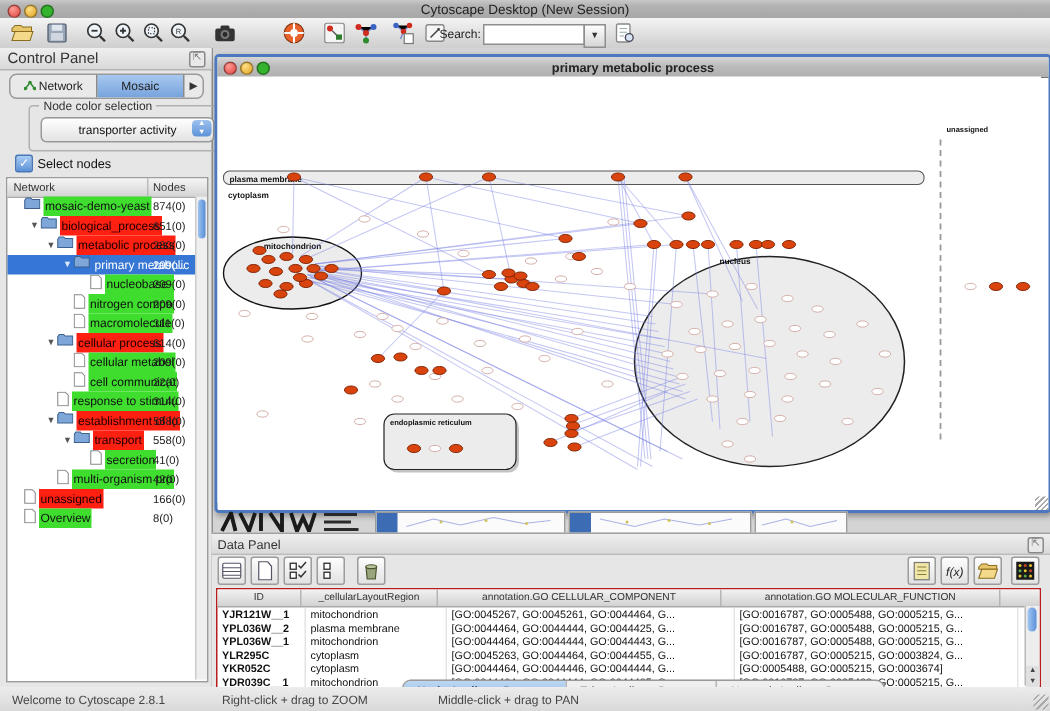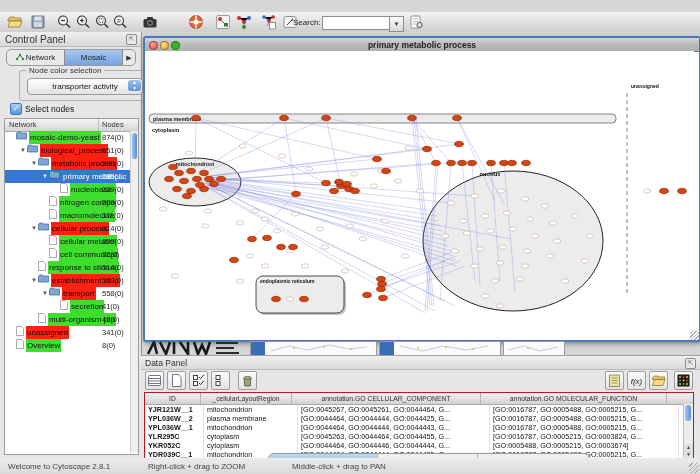--- a/index.html
+++ b/index.html
@@ -119,20 +119,26 @@
   .statusbar span{position:absolute;top:4px;font-size:8px;color:#444;}
   .sgrip{position:absolute;right:1px;bottom:1px;width:10px;height:10px;
     background:repeating-linear-gradient(135deg,transparent 0,transparent 2px,#aaa 2px,#aaa 3px);}
   svg text{font-family:"Liberation Sans","DejaVu Sans",sans-serif;}
 </style>
 </head>
 <body>
 
 <div class="app">
 
+  <div class="titlebar">
+    <div class="tl r" style="left:5px"></div>
+    <div class="tl y" style="left:16px"></div>
+    <div class="tl g" style="left:27px"></div>
+    <div class="title">Cytoscape Desktop (New Session)</div>
+  </div>
 
   <div class="toolbar">
     <span class="tbico" style="left:7px">
         <svg viewBox="0 0 16 16">
           <path d="M1 5l2-2h4l1 1h6v3H1z" fill="#e8c46a" stroke="#8a6d1d" stroke-width=".7"></path>
           <path d="M1 13 L3 7h12l-2 6z" fill="#f4d98b" stroke="#8a6d1d" stroke-width=".7"></path>
         </svg>
       </span>
     <span class="tbico" style="left:30px">
         <svg viewBox="0 0 16 16">
@@ -303,21 +309,21 @@
                   <path d="M.5 2.5 L1.5 1h3l1 1h5v6h-10z" fill="#7fa6d9" stroke="#3c618f" stroke-width=".7"></path>
                 </svg></span><span class="labelbg red">transport</span><span class="nodes">558(0)</span></div>
             <div class="trow"><span style="display:inline-block;width:47px"></span><span class="arr"></span><span class="ticon"><svg width="8" height="10" viewBox="0 0 8 10">
                   <path d="M.5 .5h5l2 2v7h-7z" fill="#fff" stroke="#888" stroke-width=".7"></path>
                 </svg></span><span class="labelbg green">secretion</span><span class="nodes">41(0)</span></div>
             <div class="trow"><span style="display:inline-block;width:25px"></span><span class="arr"></span><span class="ticon"><svg width="8" height="10" viewBox="0 0 8 10">
                   <path d="M.5 .5h5l2 2v7h-7z" fill="#fff" stroke="#888" stroke-width=".7"></path>
                 </svg></span><span class="labelbg green">multi-organism pro</span><span class="nodes">42(0)</span></div>
             <div class="trow"><span style="display:inline-block;width:3px"></span><span class="arr"></span><span class="ticon"><svg width="8" height="10" viewBox="0 0 8 10">
                   <path d="M.5 .5h5l2 2v7h-7z" fill="#fff" stroke="#888" stroke-width=".7"></path>
-                </svg></span><span class="labelbg red">unassigned</span><span class="nodes">341(0)</span></div>
+                </svg></span><span class="labelbg red">unassigned</span><span class="nodes">166(0)</span></div>
             <div class="trow"><span style="display:inline-block;width:3px"></span><span class="arr"></span><span class="ticon"><svg width="8" height="10" viewBox="0 0 8 10">
                   <path d="M.5 .5h5l2 2v7h-7z" fill="#fff" stroke="#888" stroke-width=".7"></path>
                 </svg></span><span class="labelbg green">Overview</span><span class="nodes">8(0)</span></div>
           </div>
         <div class="treescroll">
             <div class="treethumb"></div>
           </div>
       </div>
     </div>
 

